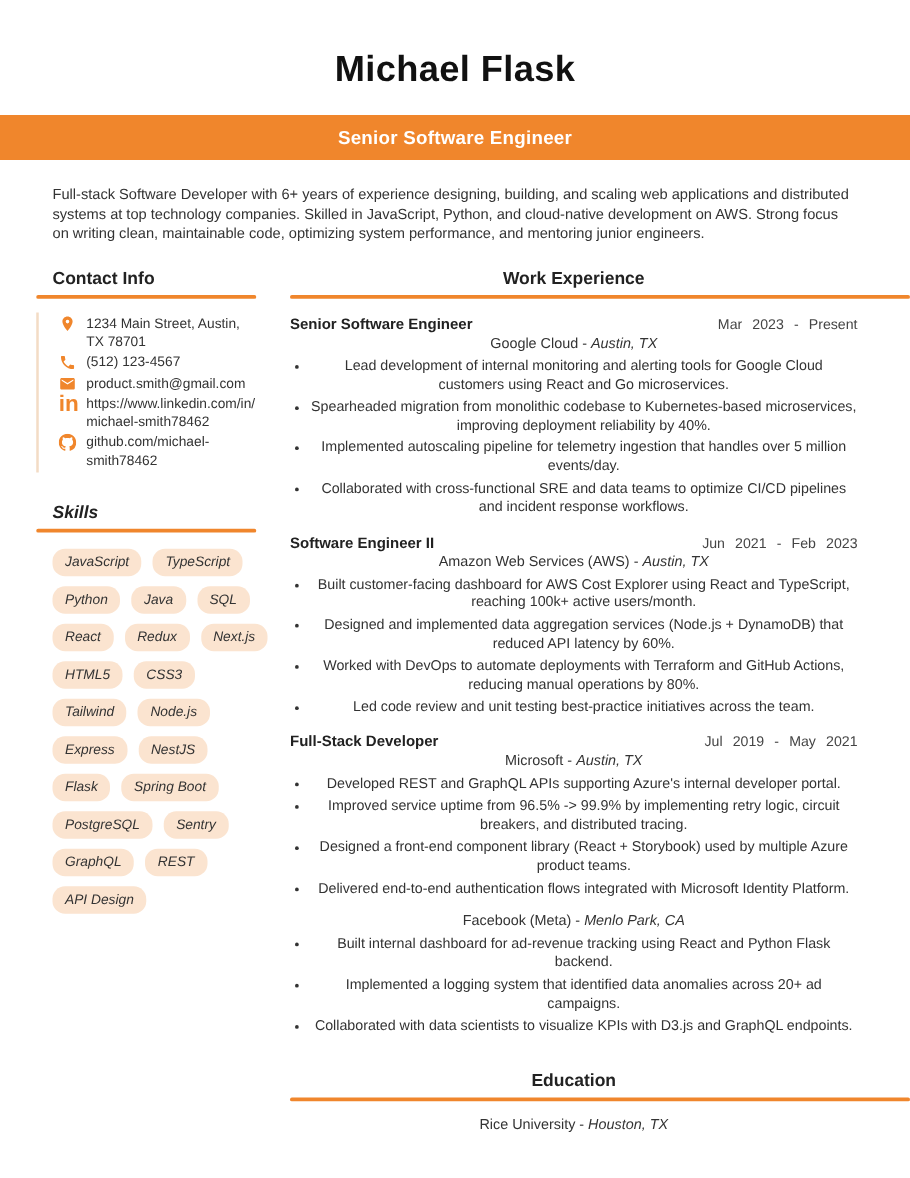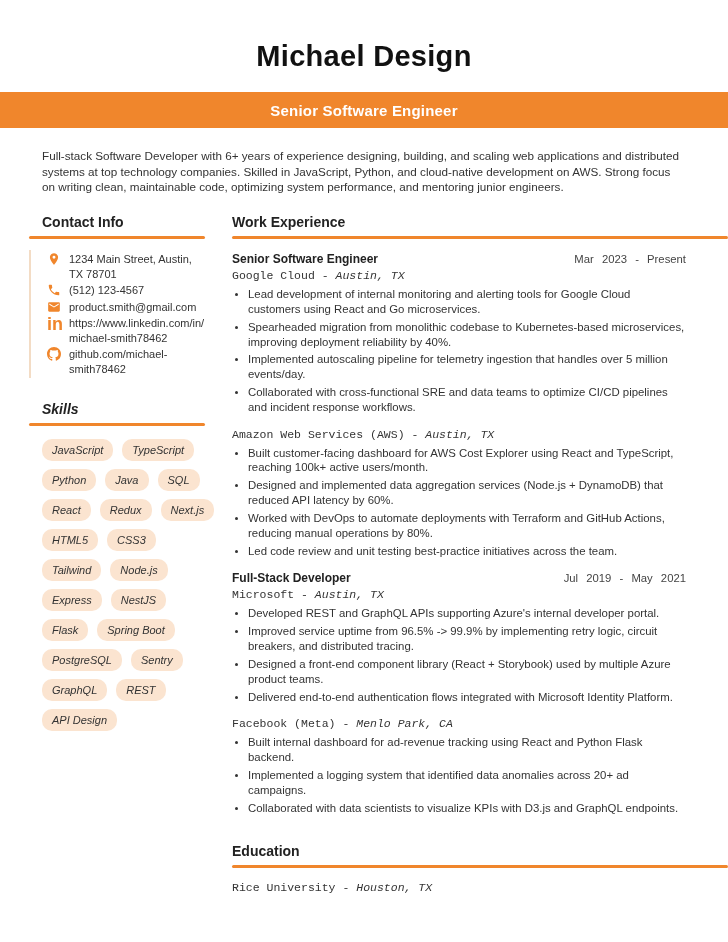--- a/index.html
+++ b/index.html
@@ -24,21 +24,21 @@
     display:flex;align-items:center;justify-content:center;
   }
   .banner span{color:#fff;font-weight:bold;font-size:15px;letter-spacing:.2px;}
 
   .summary{
     margin:20px 0 0 0;font-size:11.7px;line-height:1.34;color:#333;
   }
 
   .columns{display:flex;margin-top:19px;align-items:flex-start;}
   .left{width:163px;flex:none;margin-right:27px;}
-  .right{flex:1;min-width:0;}
+  .right{flex:1;min-width:0;text-align:center;}
 
   .section-heading{margin:0;font-size:14px;font-weight:bold;color:#222;}
   .rule{height:3px;background:var(--accent);margin-top:6px;border-radius:2px;}
   .left .rule{margin-left:-13px;}
   .right .rule{margin-right:-42px;}
 
   .contact-list{
     margin:11px 0 0 -13px;padding:2px 0 2px 16px;
     border-left:2px solid var(--rule-soft);
     display:flex;flex-direction:column;gap:2px;
@@ -53,34 +53,34 @@
   .skills-tags{margin-top:13px;display:flex;flex-wrap:wrap;gap:8px 9px;width:176px;}
   .tag{
     background:var(--tag-bg);color:#333;font-size:11px;
     padding:5px 10px;border-radius:10px;white-space:nowrap;
   }
 
   .job,.edu-entry{margin-top:13px;}
   .entry-header{display:flex;justify-content:space-between;align-items:baseline;}
   .entry-title{font-size:12px;font-weight:bold;color:#222;}
   .entry-dates{font-size:11.3px;color:#444;white-space:nowrap;word-spacing:5px;margin-left:12px;}
-  .entry-sub{margin-top:3px;font-size:11.5px;color:#333;font-family:Liberation Mono, monospace;}
+  .entry-sub{margin-top:3px;font-size:11.5px;color:#333;}
   .entry-loc{font-style:italic;}
   .bullets{margin:5px 0 0 0;padding-left:16px;font-size:11.4px;line-height:1.3;color:#333;}
   .bullets li{margin-bottom:3px;}
   .bullets li::marker{color:#333;font-size:10px;}
 
   .education-section{margin-top:27px;}
 </style>
 </head>
 <body>
 
 <div class="page">
 
-  <h1 class="name">Michael Design</h1>
+  <h1 class="name">Michael Flask</h1>
 
   <div class="banner">
     <span>Senior Software Engineer</span>
   </div>
 
   <p class="summary">Full-stack Software Developer with 6+ years of experience designing, building, and scaling web applications and distributed systems at top technology companies. Skilled in JavaScript, Python, and cloud-native development on AWS. Strong focus on writing clean, maintainable code, optimizing system performance, and mentoring junior engineers.</p>
 
   <div class="columns">
 
     <div class="left">
@@ -168,20 +168,24 @@
               </div>
               <div class="entry-sub"><span>Google Cloud - </span><span class="entry-loc">Austin, TX</span></div>
               <ul class="bullets">
                 <li>Lead development of internal monitoring and alerting tools for Google Cloud customers using React and Go microservices.</li>
                 <li>Spearheaded migration from monolithic codebase to Kubernetes-based microservices, improving deployment reliability by 40%.</li>
                 <li>Implemented autoscaling pipeline for telemetry ingestion that handles over 5 million events/day.</li>
                 <li>Collaborated with cross-functional SRE and data teams to optimize CI/CD pipelines and incident response workflows.</li>
               </ul>
             </div>
             <div class="job">
+              <div class="entry-header">
+                <div class="entry-title">Software Engineer II</div>
+                <div class="entry-dates">Jun 2021 - Feb 2023</div>
+              </div>
               <div class="entry-sub"><span>Amazon Web Services (AWS) - </span><span class="entry-loc">Austin, TX</span></div>
               <ul class="bullets">
                 <li>Built customer-facing dashboard for AWS Cost Explorer using React and TypeScript, reaching 100k+ active users/month.</li>
                 <li>Designed and implemented data aggregation services (Node.js + DynamoDB) that reduced API latency by 60%.</li>
                 <li>Worked with DevOps to automate deployments with Terraform and GitHub Actions, reducing manual operations by 80%.</li>
                 <li>Led code review and unit testing best-practice initiatives across the team.</li>
               </ul>
             </div>
             <div class="job">
               <div class="entry-header">

